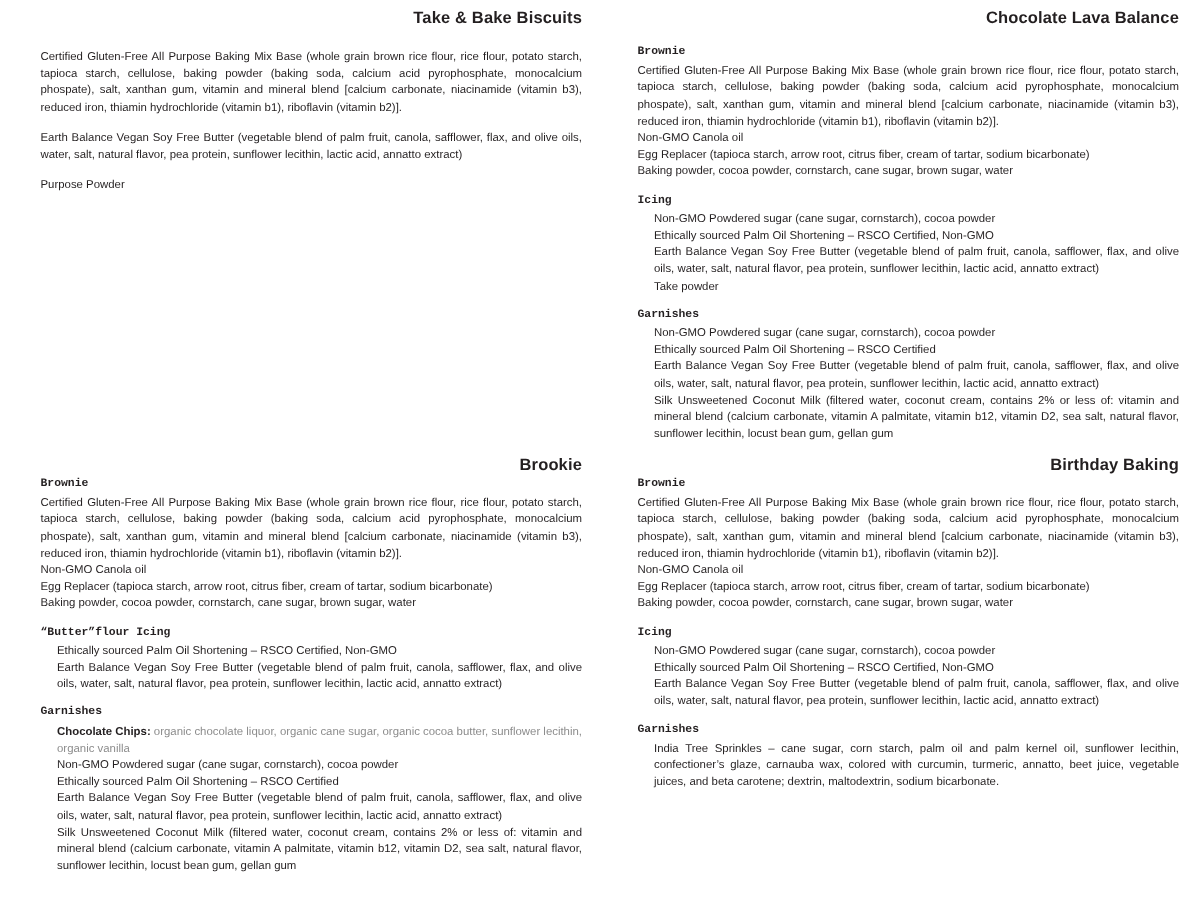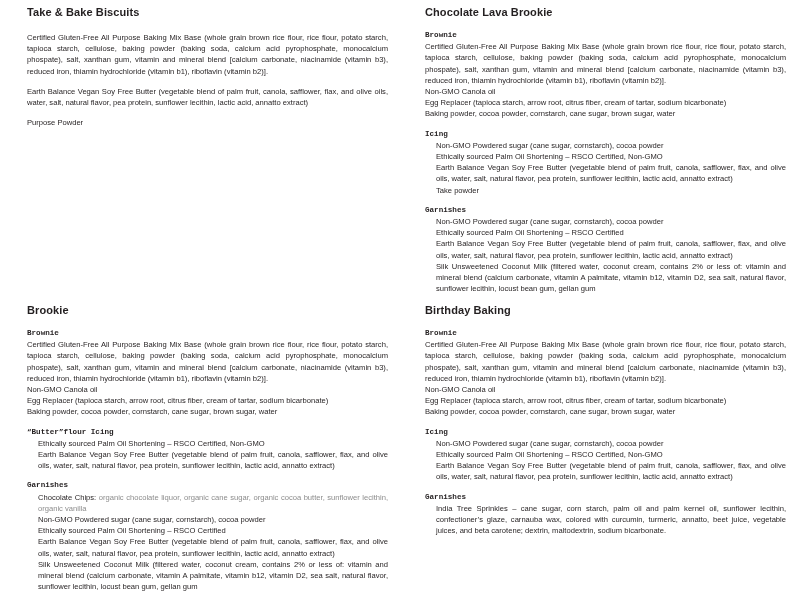--- a/index.html
+++ b/index.html
@@ -32,28 +32,28 @@
     padding: 0;
   }
   .cell.tl { padding: 6px 12px 0 27px; }
   .cell.tr { padding: 6px 14px 0 25px; }
   .cell.bl { padding: 14px 12px 0 27px; }
   .cell.br { padding: 14px 14px 0 25px; }
 
   .recipe-title {
     font-size: 11px;
     font-weight: bold;
-    text-align: left;
+    text-align: right;
     margin: 0 0 12px 0;
     letter-spacing: 0.1px;
     color: #231f20;
   }
   .cell.tl .recipe-title { margin-bottom: 14px; }
   .cell.bl .recipe-title,
-  .cell.br .recipe-title { margin-bottom: 12px; }
+  .cell.br .recipe-title { margin-bottom: 2px; }
 
   .section { margin: 0; }
   .section + .section { margin-top: 9px; }
 
   .section-head {
     font-size: 7.6px;
     font-weight: bold;
     line-height: 11.2px;
     margin: 0 0 0 0;
     color: #231f20;
@@ -69,21 +69,21 @@
     text-justify: inter-word;
     hyphens: auto;
     margin: 0;
     color: #231f20;
   }
   .lines.indent .line { padding-left: 11px; }
 
   .line.muted { color: #8c8c8c; }
   .line .lead {
     color: #231f20;
-    font-weight: normal;
+    font-weight: bold;
   }
 </style>
 </head>
 <body>
 
 <div class="page">
   <div class="grid">
 
     <div class="cell tl">
       <div class="recipe-title">Take &amp; Bake Biscuits</div>
@@ -100,21 +100,21 @@
           </div>
           <div class="section">
             <div class="lines">
               <p class="line">Purpose Powder</p>
             </div>
           </div>
         </div>
     </div>
 
     <div class="cell tr">
-      <div class="recipe-title">Chocolate Lava Brookie</div>
+      <div class="recipe-title">Chocolate Lava Balance</div>
       <div class="sections">
           <div class="section">
             <div class="section-head">Brownie</div>
             <div class="lines">
               <p class="line">Certified Gluten-Free All Purpose Baking Mix Base (whole grain brown rice flour, rice flour, potato starch, tapioca starch, cellulose, baking powder (baking soda, calcium acid pyrophosphate, monocalcium phospate), salt, xanthan gum, vitamin and mineral blend [calcium carbonate, niacinamide (vitamin b3), reduced iron, thiamin hydrochloride (vitamin b1), riboflavin (vitamin b2)].</p>
               <p class="line">Non-GMO Canola oil</p>
               <p class="line">Egg Replacer (tapioca starch, arrow root, citrus fiber, cream of tartar, sodium bicarbonate)</p>
               <p class="line">Baking powder, cocoa powder, cornstarch, cane sugar, brown sugar, water</p>
             </div>
           </div>

